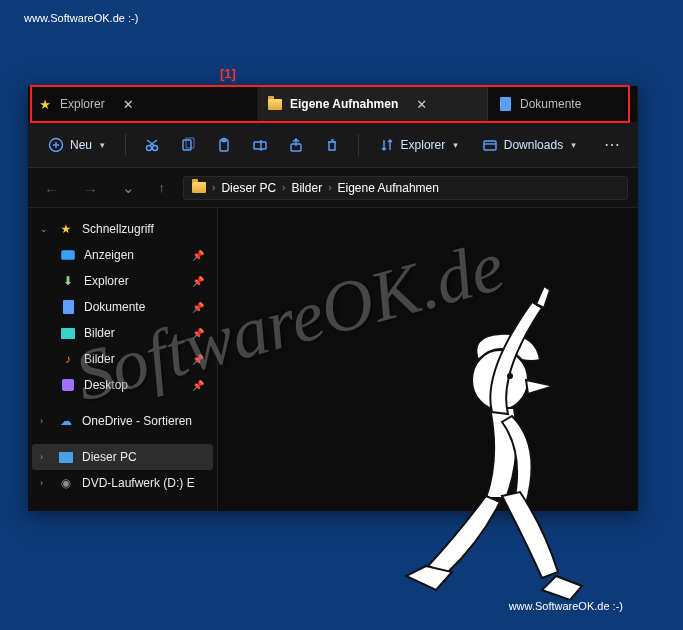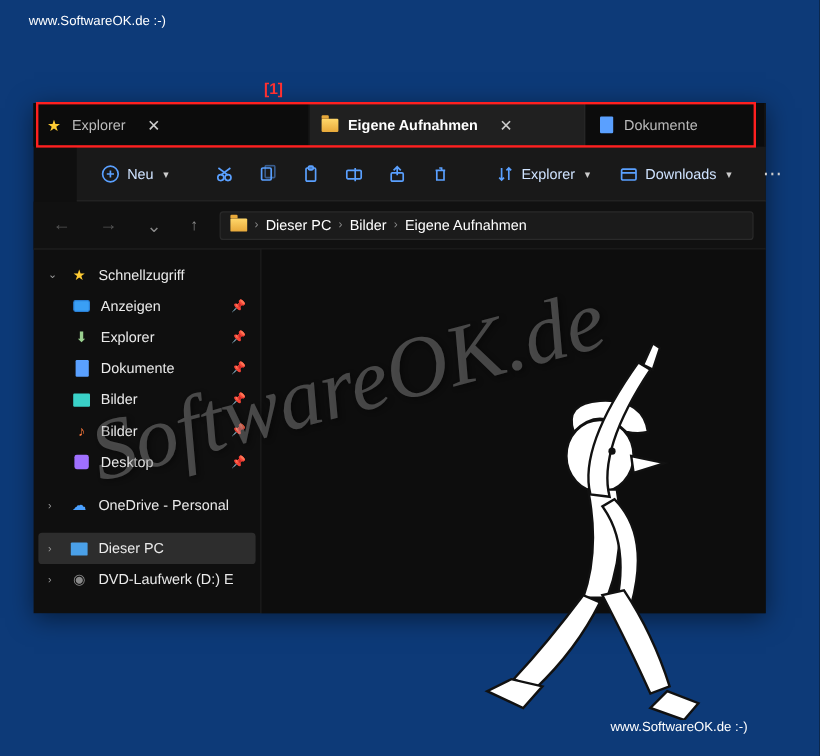--- a/index.html
+++ b/index.html
@@ -109,21 +109,20 @@
     border-radius: 1px;
   }
   .toolbar {
     height: 46px;
     background: #191919;
     display: flex;
     align-items: center;
     padding: 16px 10px;
     gap: 4px;
     border-bottom: 1px solid #2a2a2a;
-    margin-left: 36px;
   }
   .btn {
     display: flex;
     align-items: center;
     gap: 6px;
     padding: 6px 10px;
     color: #cfe3ff;
     border-radius: 4px;
     cursor: pointer;
     font-size: 12px;
@@ -369,21 +368,21 @@
         <span class="ico">
             <span class="ico-video"></span>
           </span>
         <span>Desktop</span>
         <span class="pin">📌</span>
       </div>
       <div style="height:10px"></div>
       <div class="tree-item">
         <span class="exp">›</span>
         <span class="ico ico-cloud">☁</span>
-        <span>OneDrive - Personal</span>
+        <span>OneDrive - Sortieren</span>
       </div>
       <div style="height:10px"></div>
       <div class="tree-item selected">
         <span class="exp">›</span>
         <span class="ico">
             <span class="ico-pc"></span>
           </span>
         <span>Dieser PC</span>
       </div>
       <div class="tree-item">

